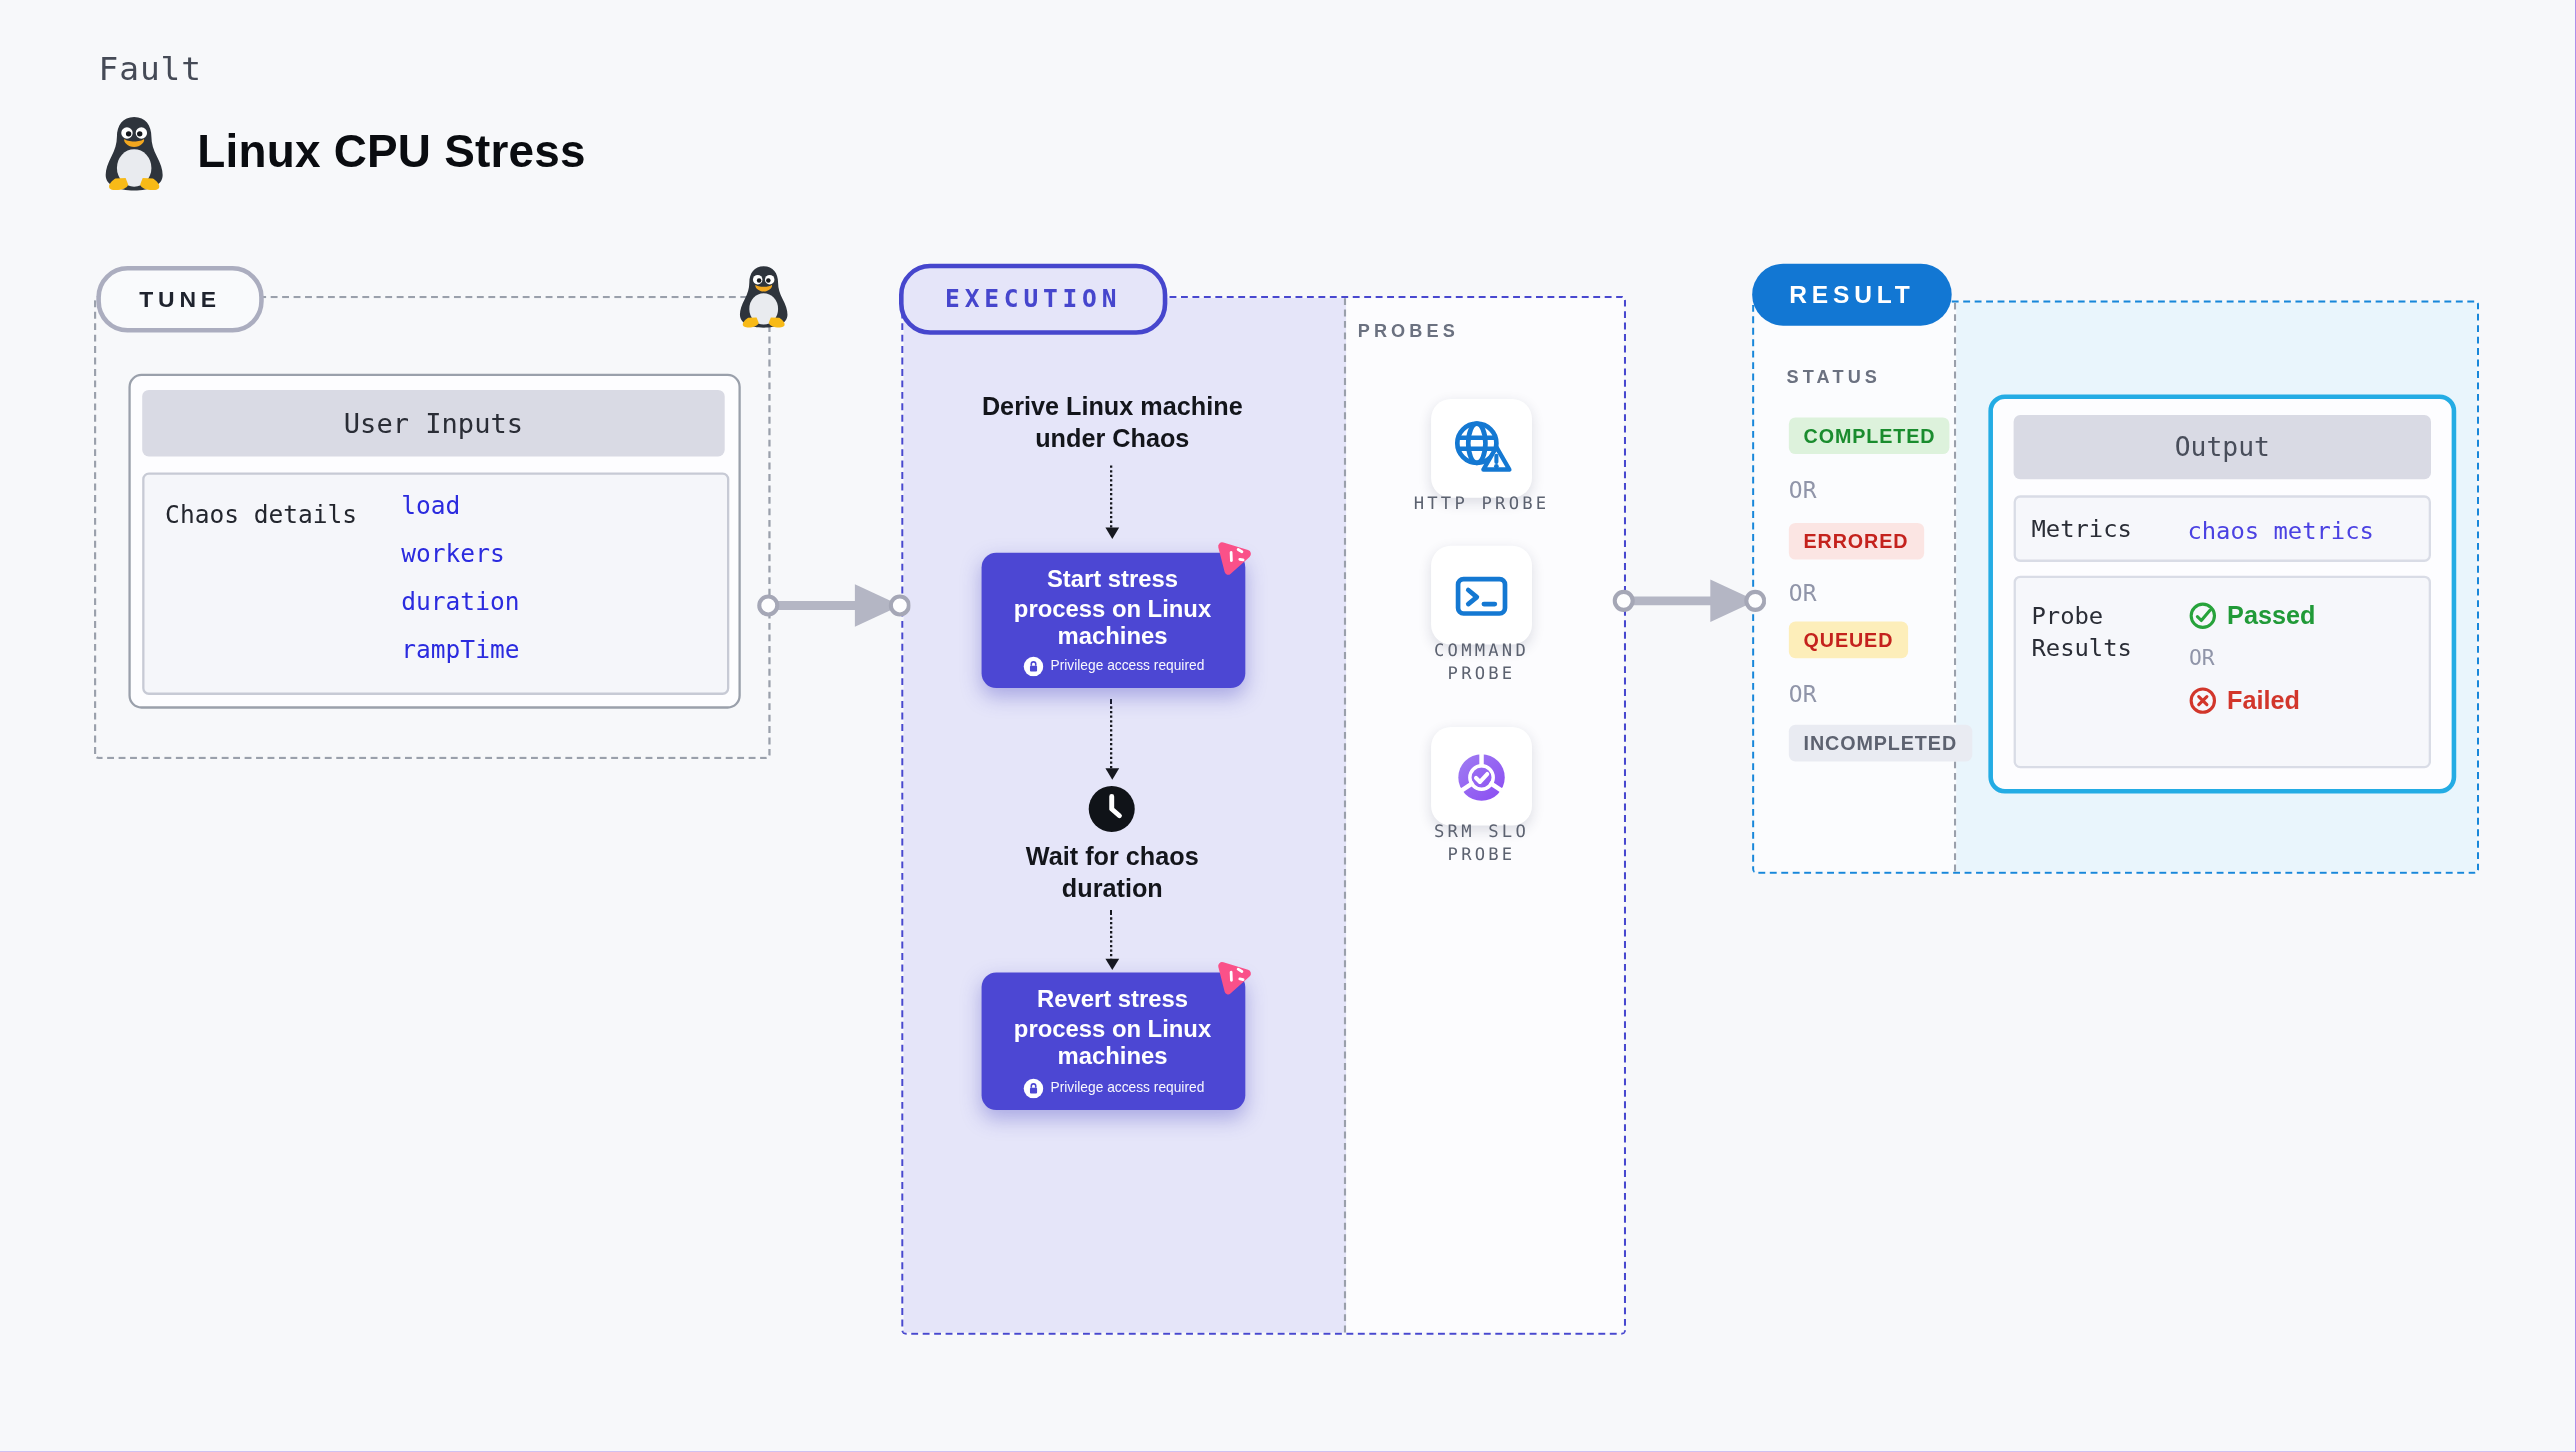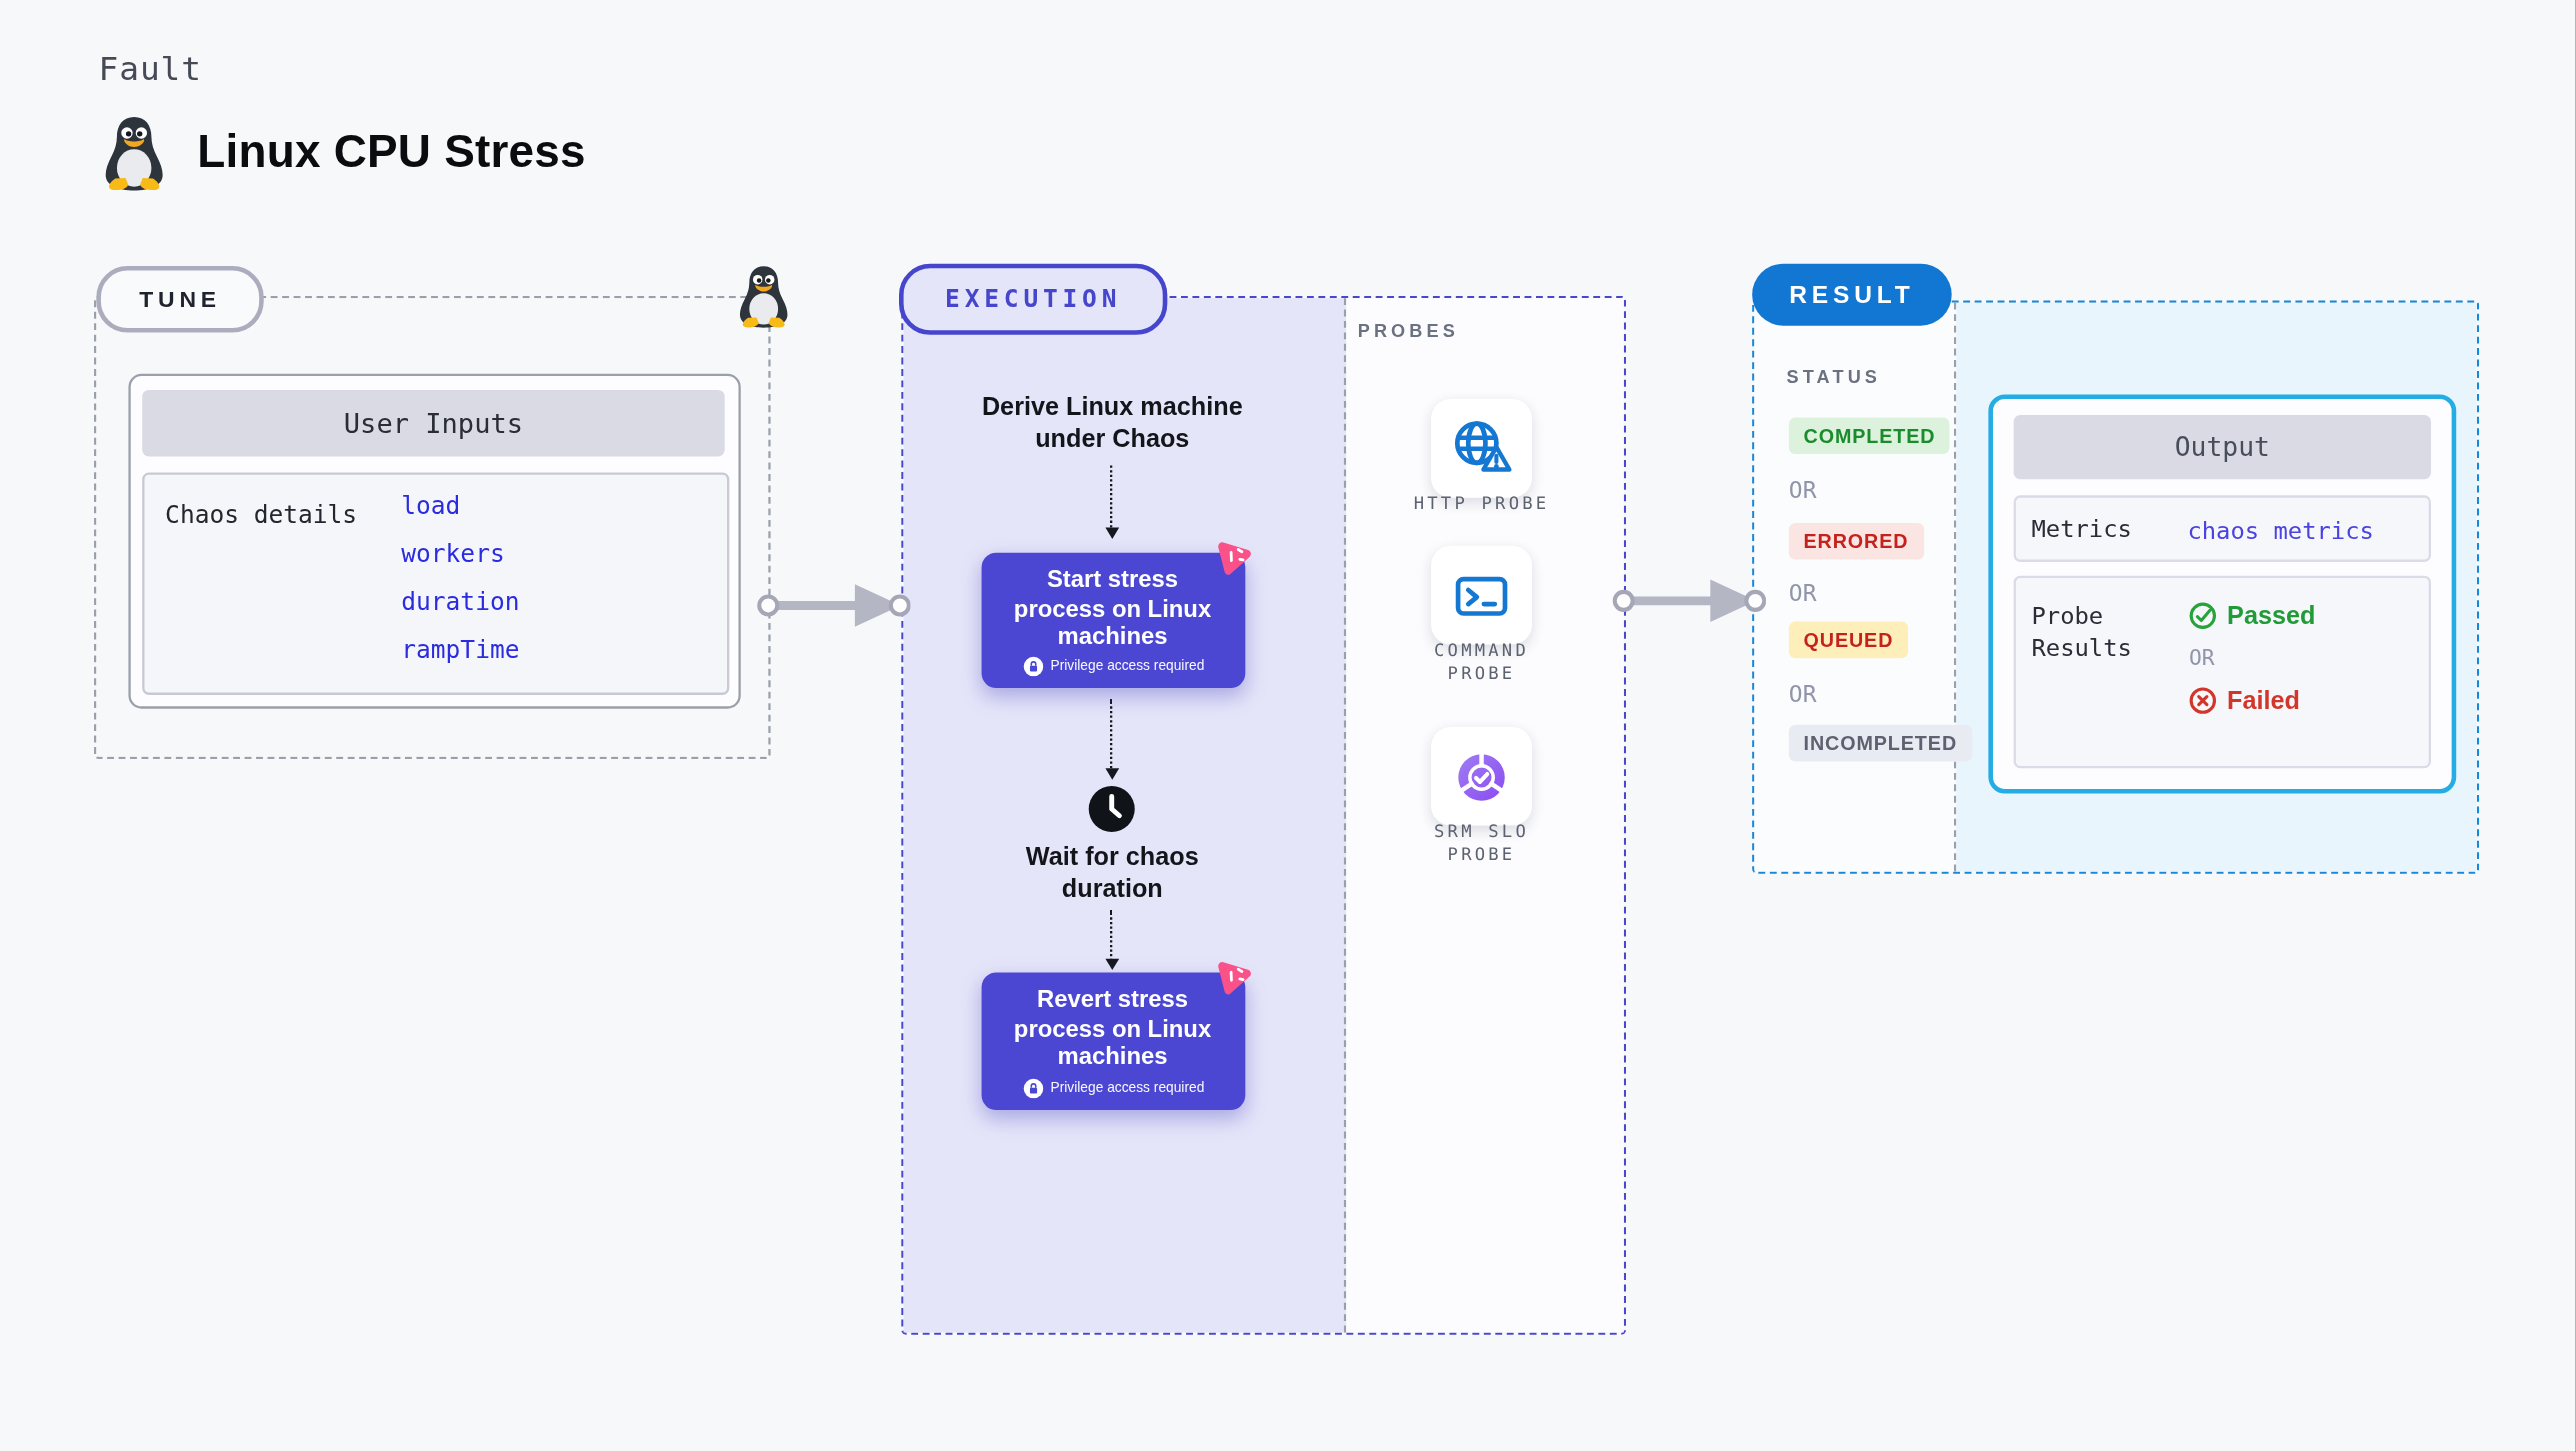--- a/index.html
+++ b/index.html
@@ -8,21 +8,21 @@
     --indigo:#4646cd;
     --exec-fill:#e5e5f9;
     --box-purple:#4c47d3;
     --blue:#1277d3;
     --cyan:#24ace4;
     --gray-dash:#9aa0ab;
     --label-gray:#6b7180;
     --arrow-gray:#b4b6c4;
   }
   html,body{margin:0;padding:0;background:#f7f8fa;}
-  .stage{width:2576px;height:1452px;overflow:hidden;background:#ef4444;}
+  .stage{width:2576px;height:1452px;overflow:hidden;background:#6d28d9;}
   .canvas{position:relative;width:1123px;height:633px;background:#f7f8fa;
           transform:scale(2.2934);transform-origin:0 0;font-family:var(--sans);}
   .abs{position:absolute;}
 
   
   .fault-label{left:43px;top:22px;font:500 14.3px var(--mono);color:#454a56;letter-spacing:0.4px;}
   .tux-main{left:44px;top:50px;width:29px;height:34px;}
   .page-title{left:86px;top:55px;font:800 20px var(--sans);color:#0a0c10;letter-spacing:0.1px;}
 
   

